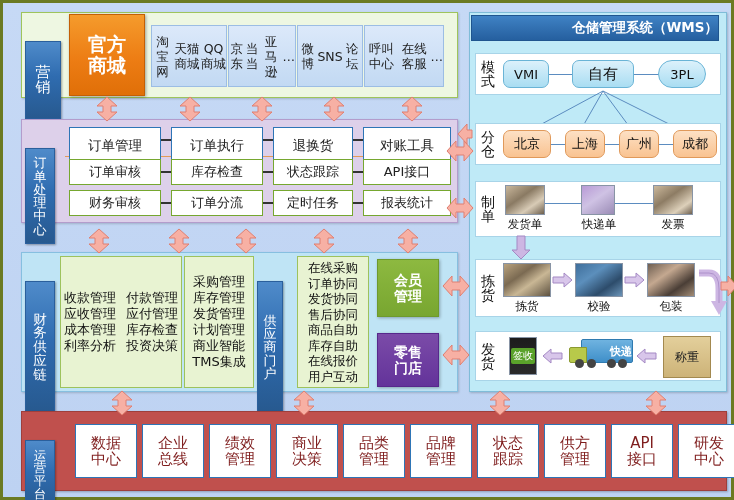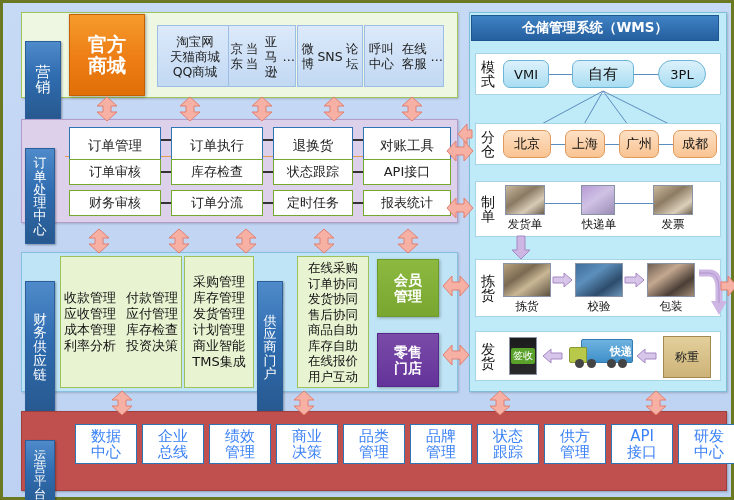--- a/index.html
+++ b/index.html
@@ -94,21 +94,21 @@
   
   #wmsPanel{
     left:466px;top:9px;width:258px;height:380px;
     background:#bfeaf7;border:1px solid #7fbcd8;
     box-shadow:1px 1px 2px rgba(0,0,0,.2);
   }
   #wmsTitle{
     position:absolute;left:468px;top:12px;width:246px;height:24px;
     background:linear-gradient(180deg,#3f82c4 0%,#255f9f 100%);
     color:#fff;font-weight:bold;font-size:13.5px;
-    display:flex;align-items:center;justify-content:center;
+    display:flex;align-items:center;justify-content:flex-end;
     border:1px solid #1f558f;
   }
   .wrow{
     position:absolute;box-sizing:border-box;
     background:#fff;border:1px solid #a8d4e8;
   }
   .wlab{
     position:absolute;box-sizing:border-box;font-size:14px;color:#111;
     display:flex;align-items:center;justify-content:center;text-align:center;
     line-height:1.02;font-weight:normal;
@@ -130,44 +130,44 @@
   .connline{position:absolute;background:#5b8cc0;height:1px;}
   .photo{position:absolute;box-sizing:border-box;border:1px solid #8894a5;overflow:hidden;}
   .cap{position:absolute;font-size:11.5px;color:#111;text-align:center;}
   
   #opsPanel{
     left:18px;top:408px;width:706px;height:80px;
     background:#c0504d;border:1px solid #9e3f3c;
     box-shadow:1px 1px 2px rgba(0,0,0,.25);
   }
   .opsbox{
-    position:absolute;box-sizing:border-box;top:421px;height:40px;
+    position:absolute;box-sizing:border-box;top:421px;height:54px;
     background:#fff;border:1.2px solid #2e75b6;
     display:flex;align-items:center;justify-content:center;text-align:center;
-    font-size:15px;color:#3b82f6;line-height:1.1;
+    font-size:15px;color:#7f1d1d;line-height:1.1;
   }
   
   .arrV{position:absolute;}
   .arrH{position:absolute;}
   .arrDown{position:absolute;}
   svg{display:block;overflow:visible;}
 </style>
 </head>
 <body>
 
 <div id="root">
 
   <div class="panel" id="marketingPanel"></div>
   <div class="sidelab" id="mktLabel" style="left:22px;top:13px;width:36px;height:78px;font-size:15px;">
     <span>营销</span>
   </div>
   <div id="mallBox">
     <span style="display:block;width:2em;word-break:break-all;">官方商城</span>
   </div>
-  <div class="chanbox" id="ch0" style="left:154px;width:76px;flex-direction:column;">
+  <div class="chanbox" id="ch0" style="left:148px;width:76px;">
       <div>淘宝网</div>
       <div>天猫商城</div>
       <div>QQ商城</div>
     </div>
   <div class="chanbox" id="ch1" style="left:225px;width:68px;">
       <div>京东</div>
       <div>当当</div>
       <div>亚马逊</div>
       <div>…</div>
     </div>

